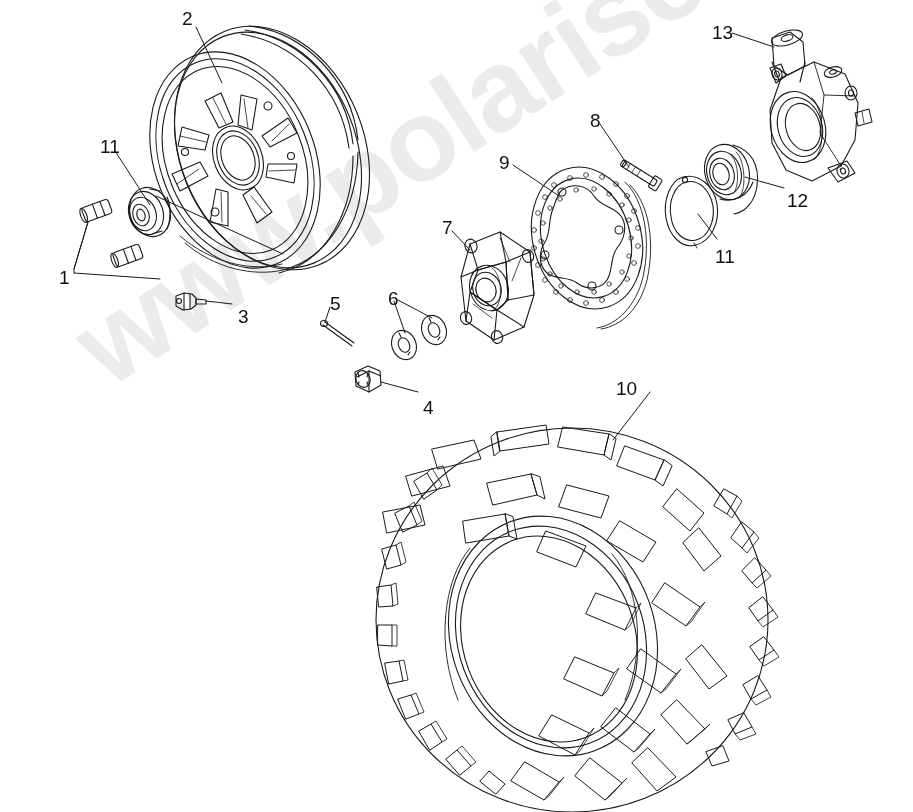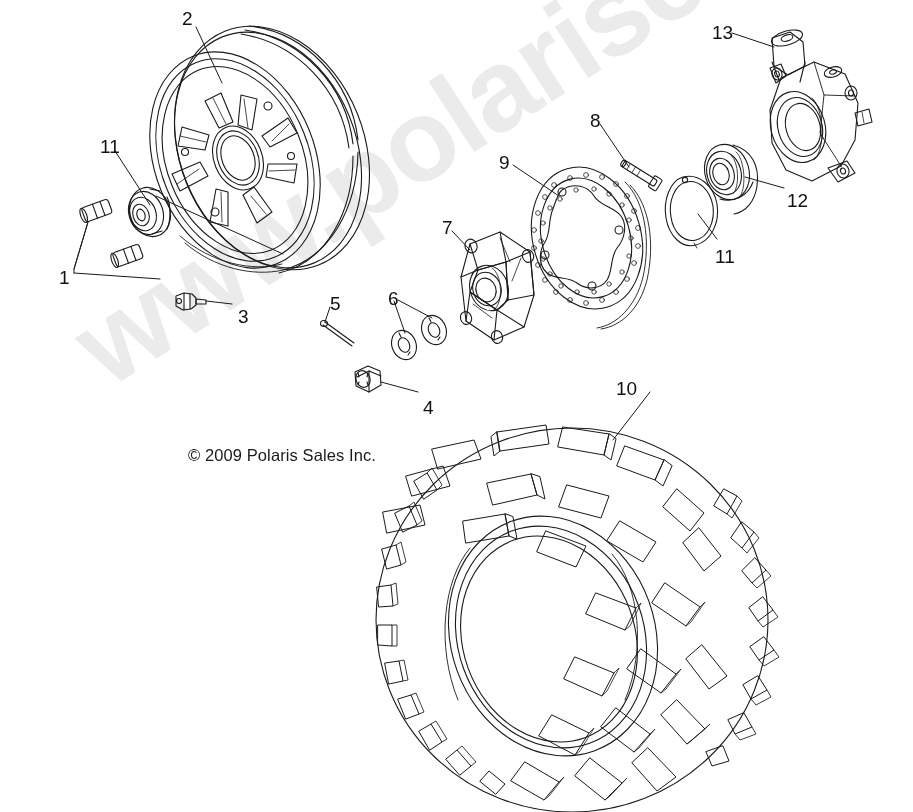--- a/index.html
+++ b/index.html
@@ -488,15 +488,14 @@
   <div class="callout" style="left:787px; top:190px;">12</div>
   <div class="callout" style="left:715px; top:246px;">11</div>
   <div class="callout" style="left:442px; top:217px;">7</div>
   <div class="callout" style="left:59px; top:267px;">1</div>
   <div class="callout" style="left:238px; top:306px;">3</div>
   <div class="callout" style="left:330px; top:293px;">5</div>
   <div class="callout" style="left:388px; top:288px;">6</div>
   <div class="callout" style="left:423px; top:397px;">4</div>
   <div class="callout" style="left:616px; top:378px;">10</div>
 
-  <div class="copyright">© 2009 Polaris Sales Inc.</div>
 
 </div>
 
 </body></html>

